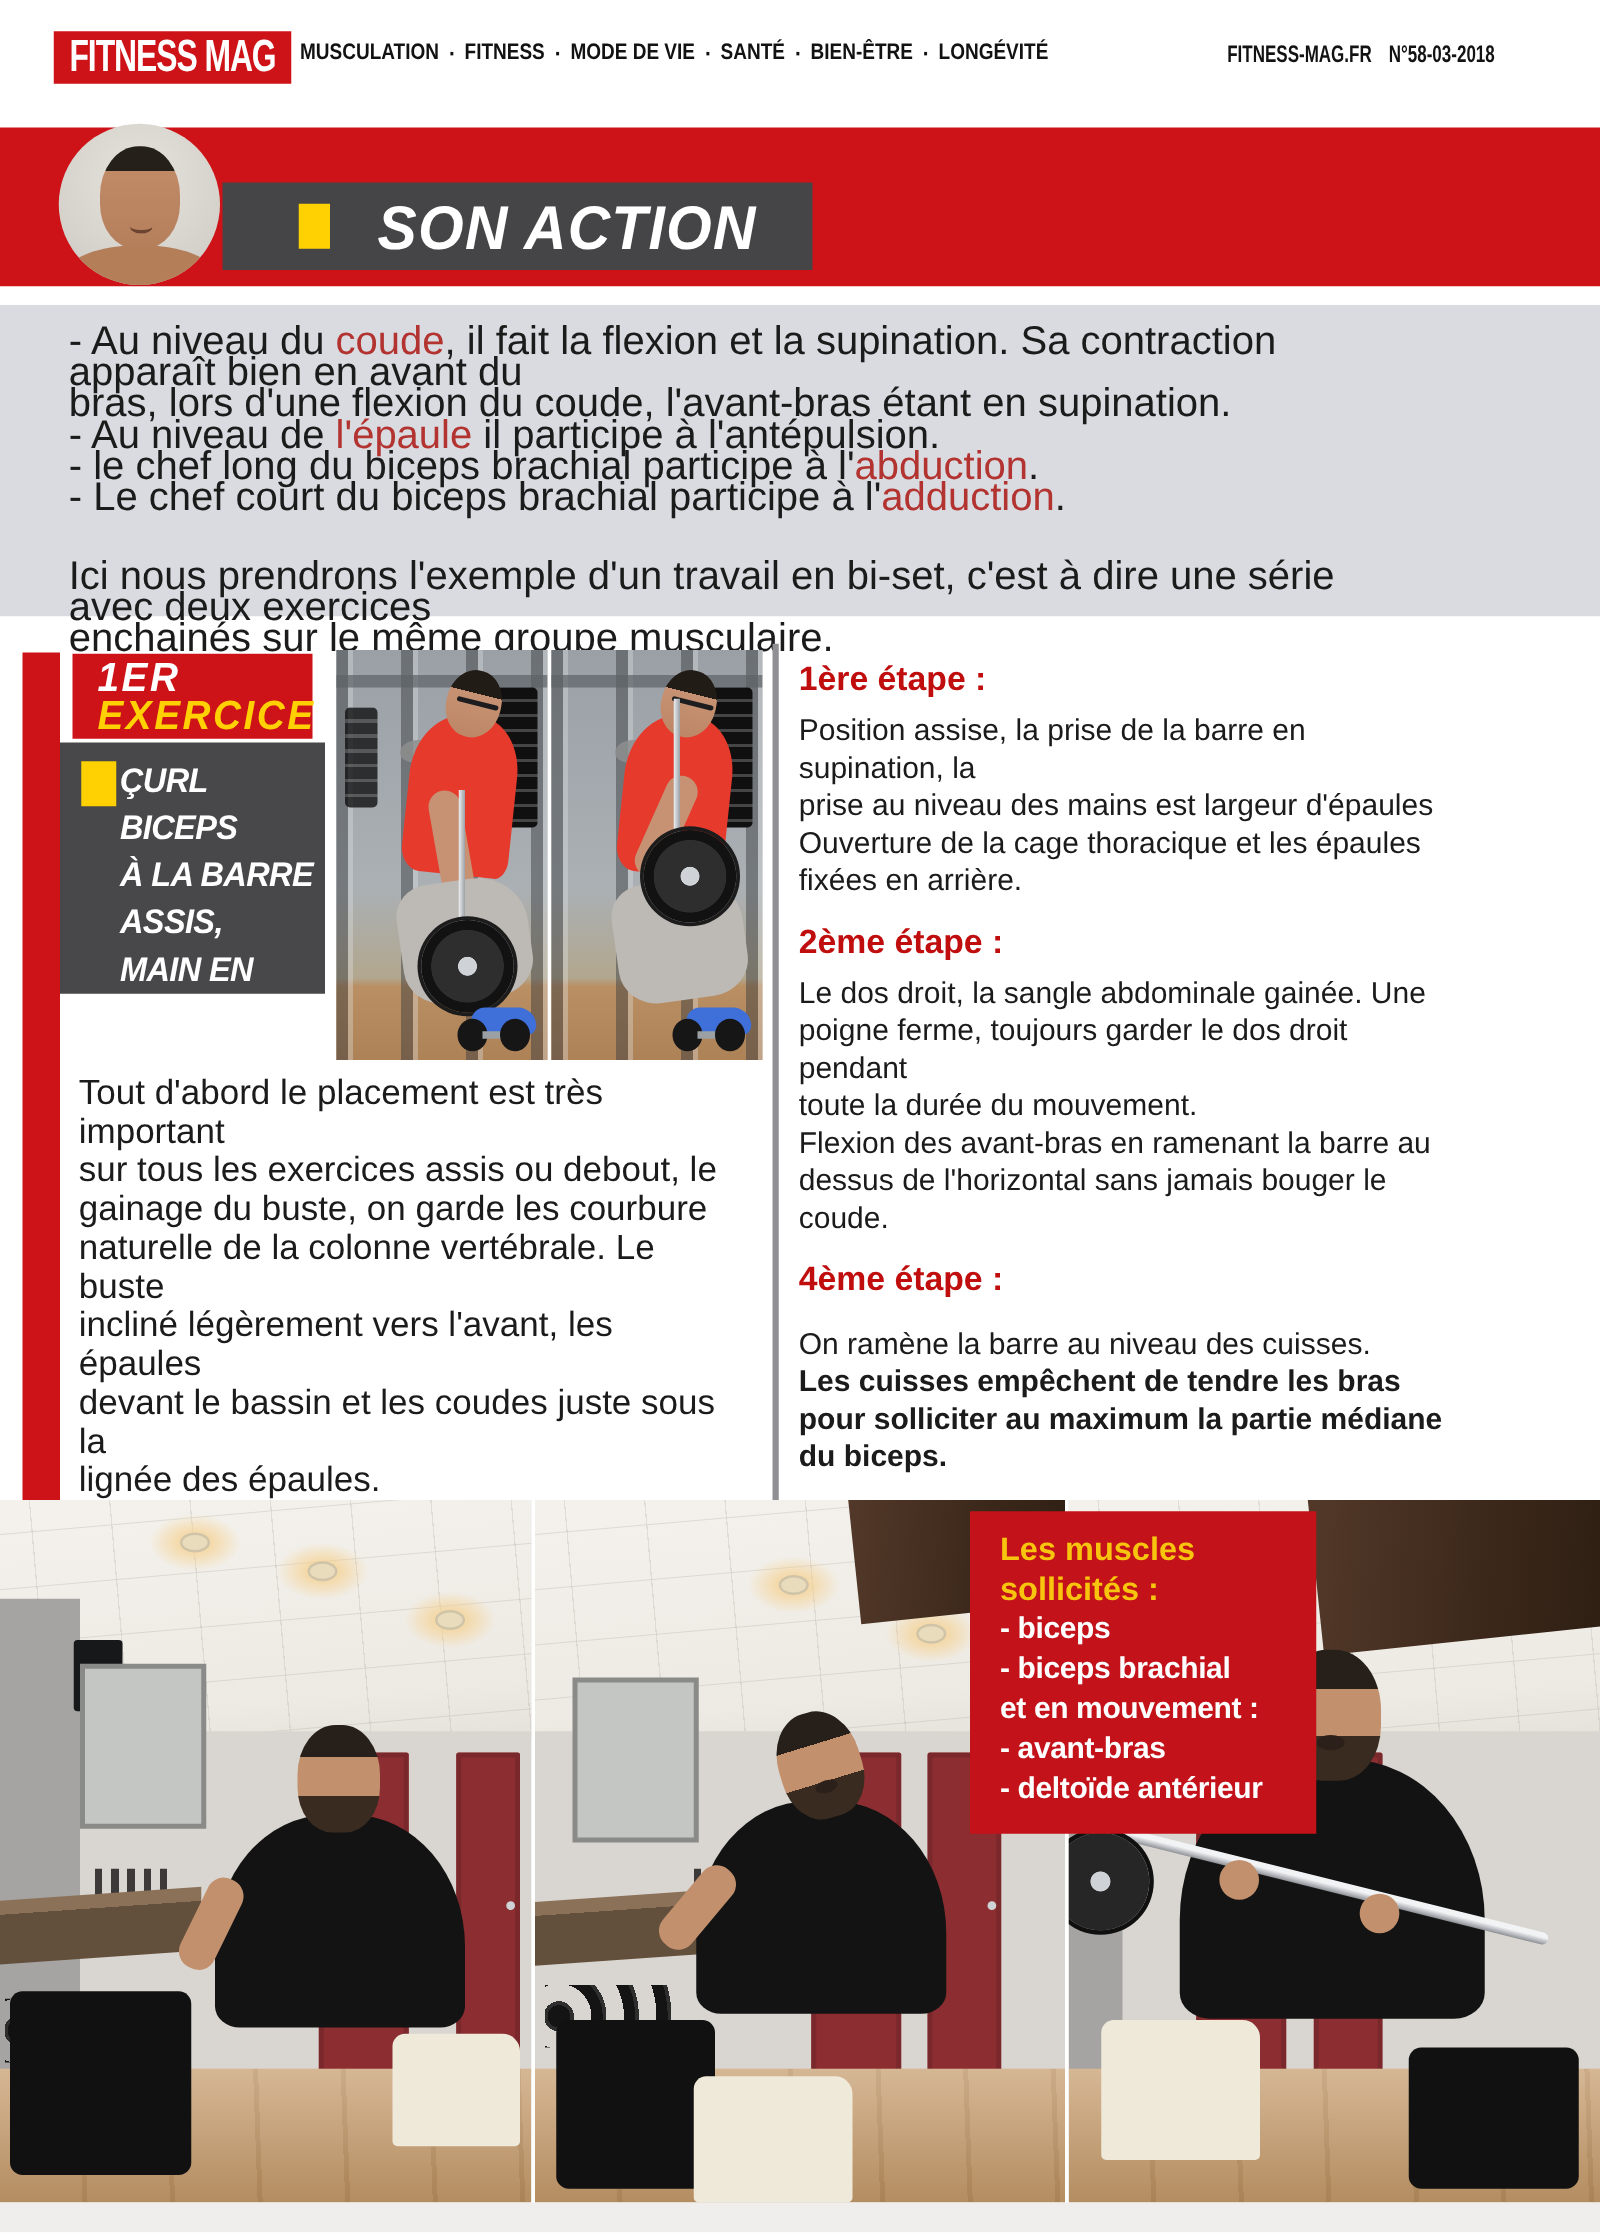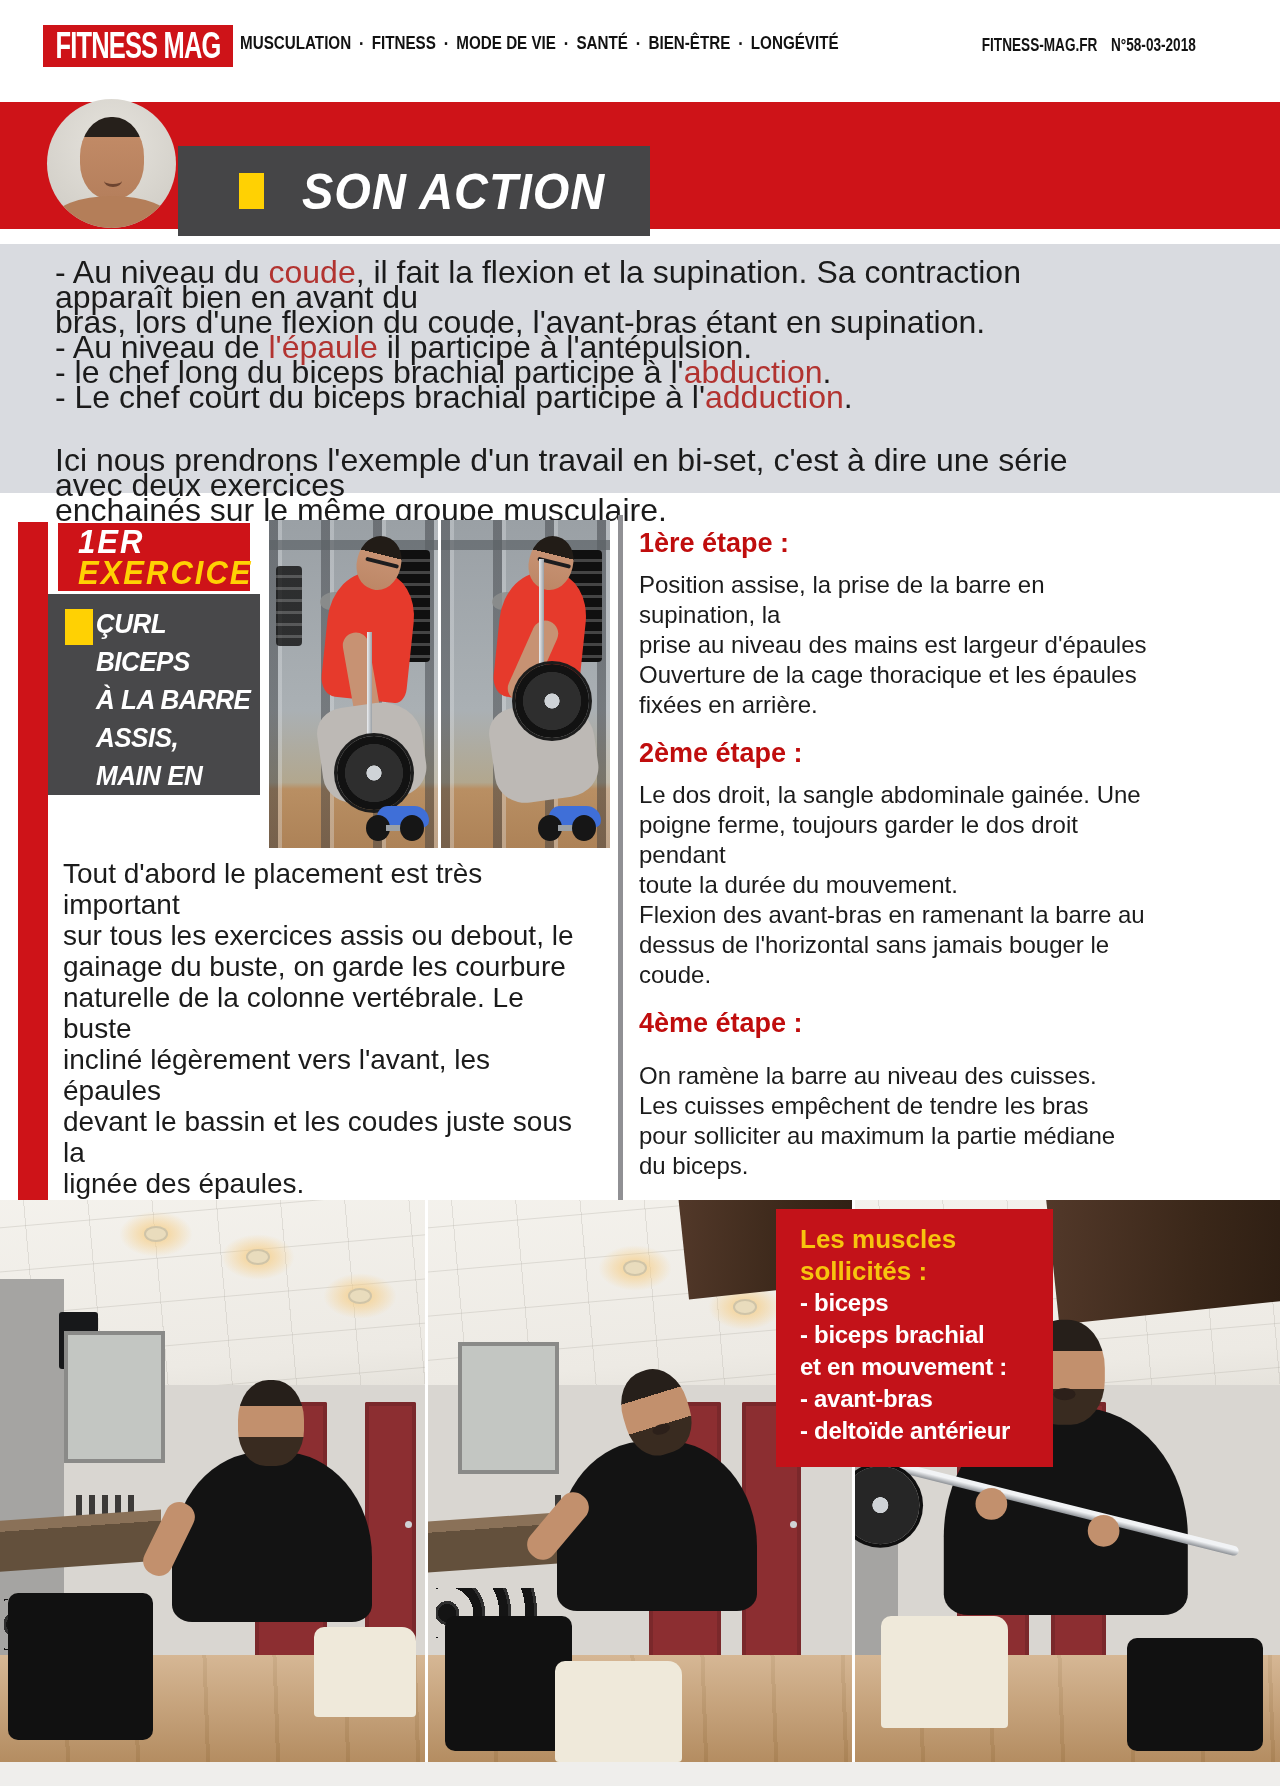--- a/index.html
+++ b/index.html
@@ -12,21 +12,21 @@
   .logo-box span{color:#fff;font-weight:bold;font-size:30px;letter-spacing:-1px;white-space:nowrap;
             transform:scale(0.85,1.2);}
   .topnav{position:absolute;left:240px;top:34px;display:flex;align-items:center;gap:9px;
           font-weight:bold;font-size:16px;color:#121212;transform:scale(0.95,1.12);transform-origin:left center;white-space:nowrap;}
   .topnav .sep{font-size:10px;margin-top:1px;}
   .issue-info{position:absolute;right:84px;top:36px;display:flex;gap:16px;font-weight:bold;font-size:16px;
           color:#121212;transform:scale(0.85,1.2);transform-origin:right center;white-space:nowrap;}
 
   
   .red-band{position:absolute;left:0;top:102px;width:1280px;height:127px;background:#ce1318;}
-  .banner{position:absolute;left:178px;top:146px;width:472px;height:90px;background:#454547;
+  .banner{position:absolute;left:178px;top:146px;width:472px;height:70px;background:#454547;
           display:flex;align-items:center;}
   .ysq{width:25px;height:36px;background:#ffd103;margin-left:61px;flex:0 0 auto;}
   .banner-title{color:#fff;font-size:47px;font-weight:bold;font-style:italic;letter-spacing:1px;
           margin-left:38px;transform:scaleY(1.05);white-space:nowrap;}
   .avatar{position:absolute;left:47px;top:99px;width:129px;height:129px;border-radius:50%;overflow:hidden;
           background:radial-gradient(circle at 50% 35%,#e6e3dd 0%,#d4d1ca 70%,#c6c3bc 100%);}
   .av-head{position:absolute;left:33px;top:18px;width:64px;height:82px;border-radius:48% 48% 44% 44%;
           background:linear-gradient(180deg,#26201b 0%,#26201b 24%,#c18a66 24%,#b57f5c 100%);}
   .av-smile{position:absolute;left:57px;top:76px;width:18px;height:9px;border-bottom:3px solid #6d4430;border-radius:50%;}
   .av-shoulders{position:absolute;left:6px;bottom:-14px;width:118px;height:46px;border-radius:50% 50% 0 0;background:#b47e59;}
@@ -88,21 +88,21 @@
 
   
   .left-body{position:absolute;left:63px;top:858px;width:512px;font-size:28px;line-height:31px;}
 
   
   .right-col{position:absolute;left:639px;top:515px;width:520px;}
   .right-col h3{margin:20px 0 13px 0;font-size:27px;line-height:27px;font-weight:bold;color:#c00d0d;}
   .right-col h3.first{margin-top:15px;}
   .right-col p{margin:0;font-size:24px;line-height:30px;color:#1b1b1b;}
   .right-col p.gap-extra{margin-top:24px;}
-  .warning{margin-top:24px;font-size:25px;line-height:31px;font-weight:normal;color:#c81014;}
+  .warning{margin-top:24px;font-size:25px;line-height:31px;font-weight:bold;color:#c81014;}
 
   
   .gym{position:absolute;left:0;top:1200px;width:1280px;height:562px;display:flex;gap:3px;background:#fff;}
   .gp{position:relative;flex:1;overflow:hidden;background:#d8d5d0;}
   .g-ceiling{position:absolute;left:-8%;right:-8%;top:-14%;height:54%;
       background:linear-gradient(180deg,#f6f4ef 0%,#edeae4 80%,#e2dfd8 100%);
       transform:rotate(-5deg);}
   .g-tiles{position:absolute;inset:0;background:
       repeating-linear-gradient(180deg,rgba(180,176,168,.35) 0 1px,transparent 1px 44px),
       repeating-linear-gradient(90deg,rgba(180,176,168,.3) 0 1px,transparent 1px 64px);}

